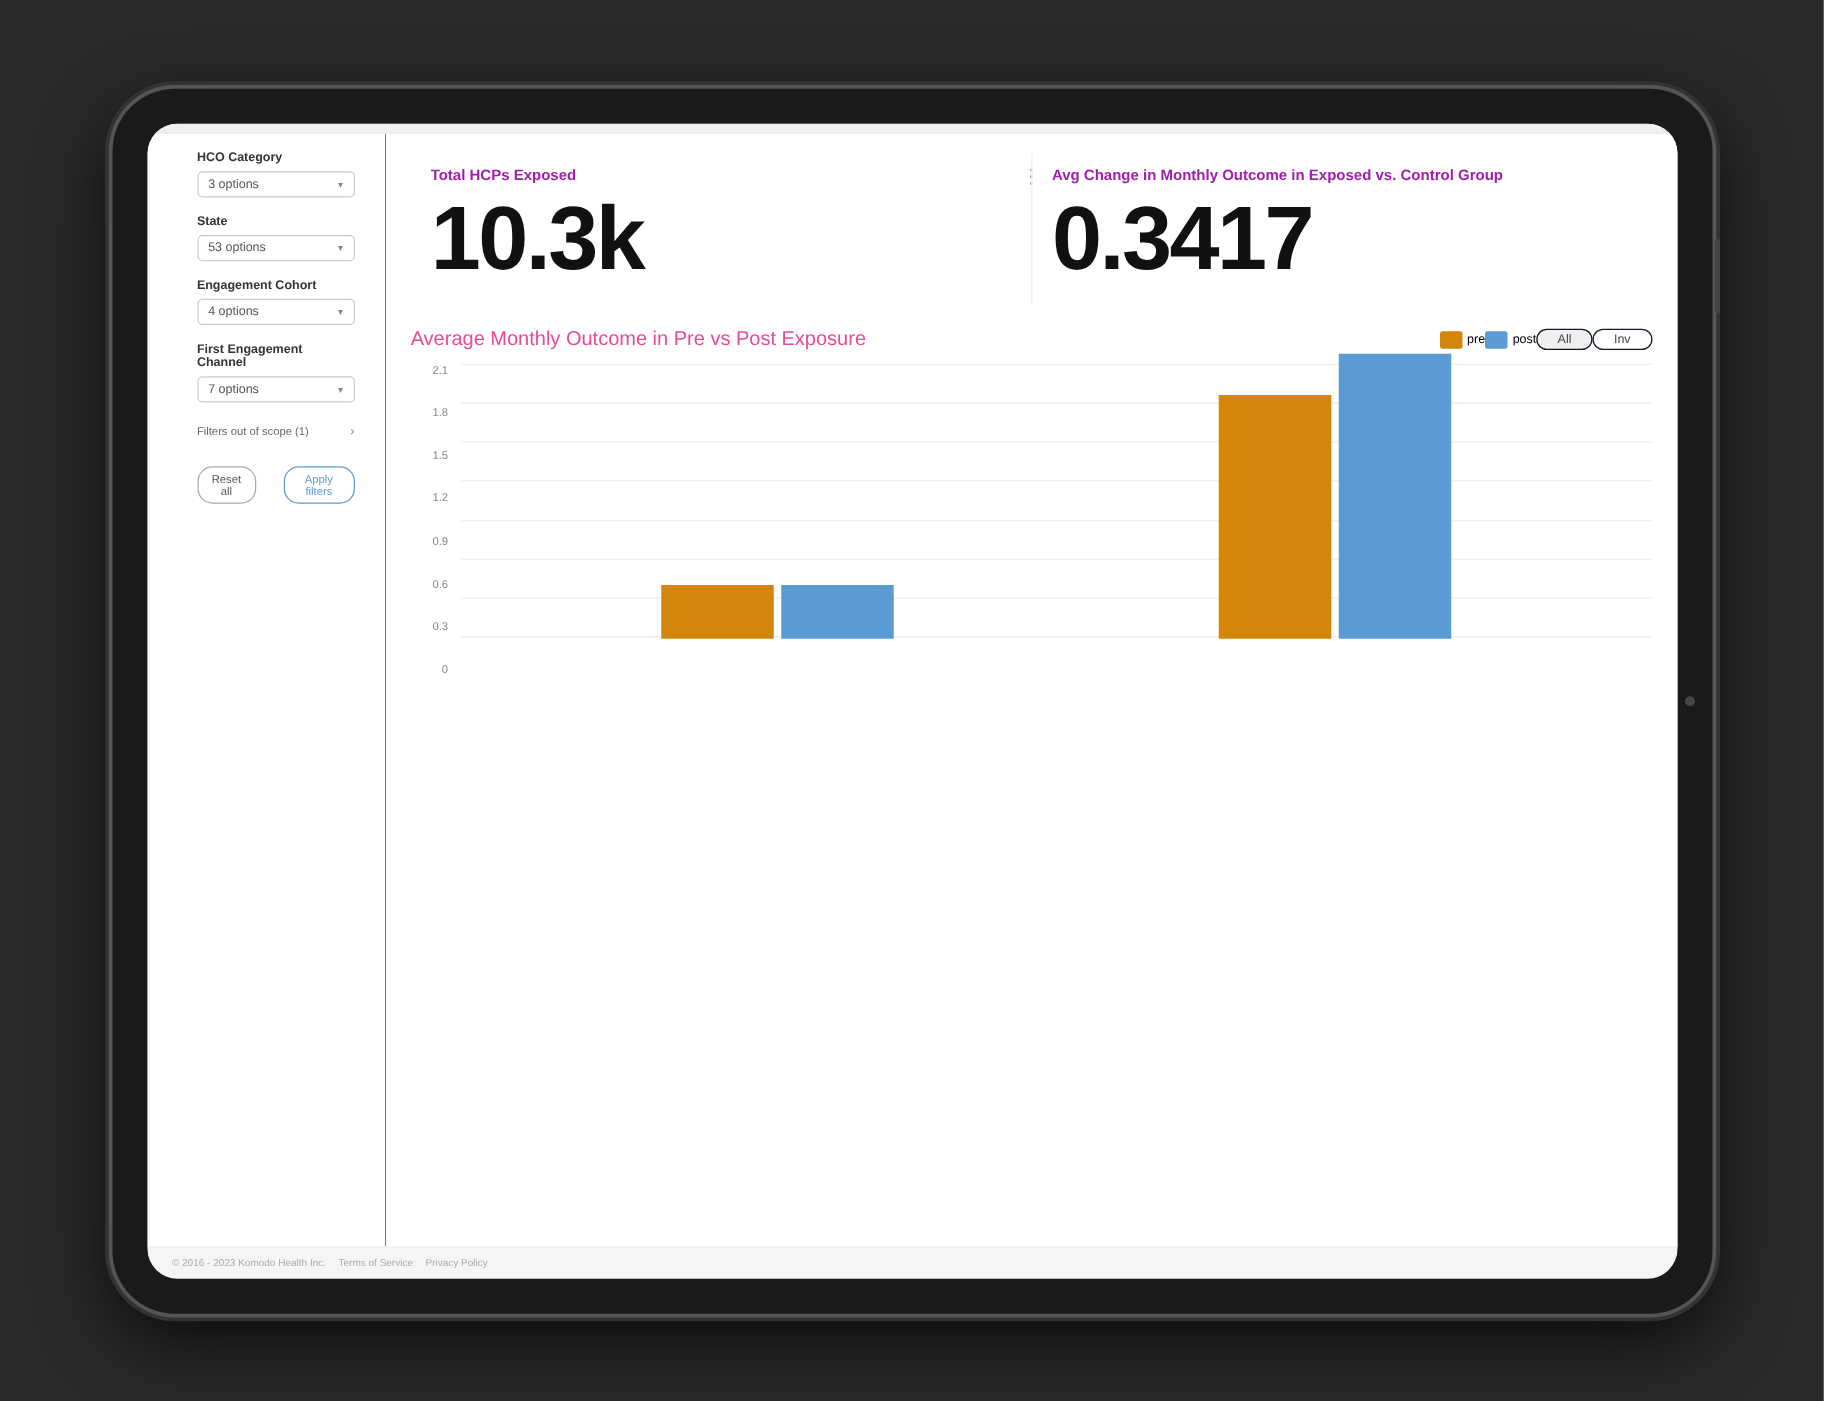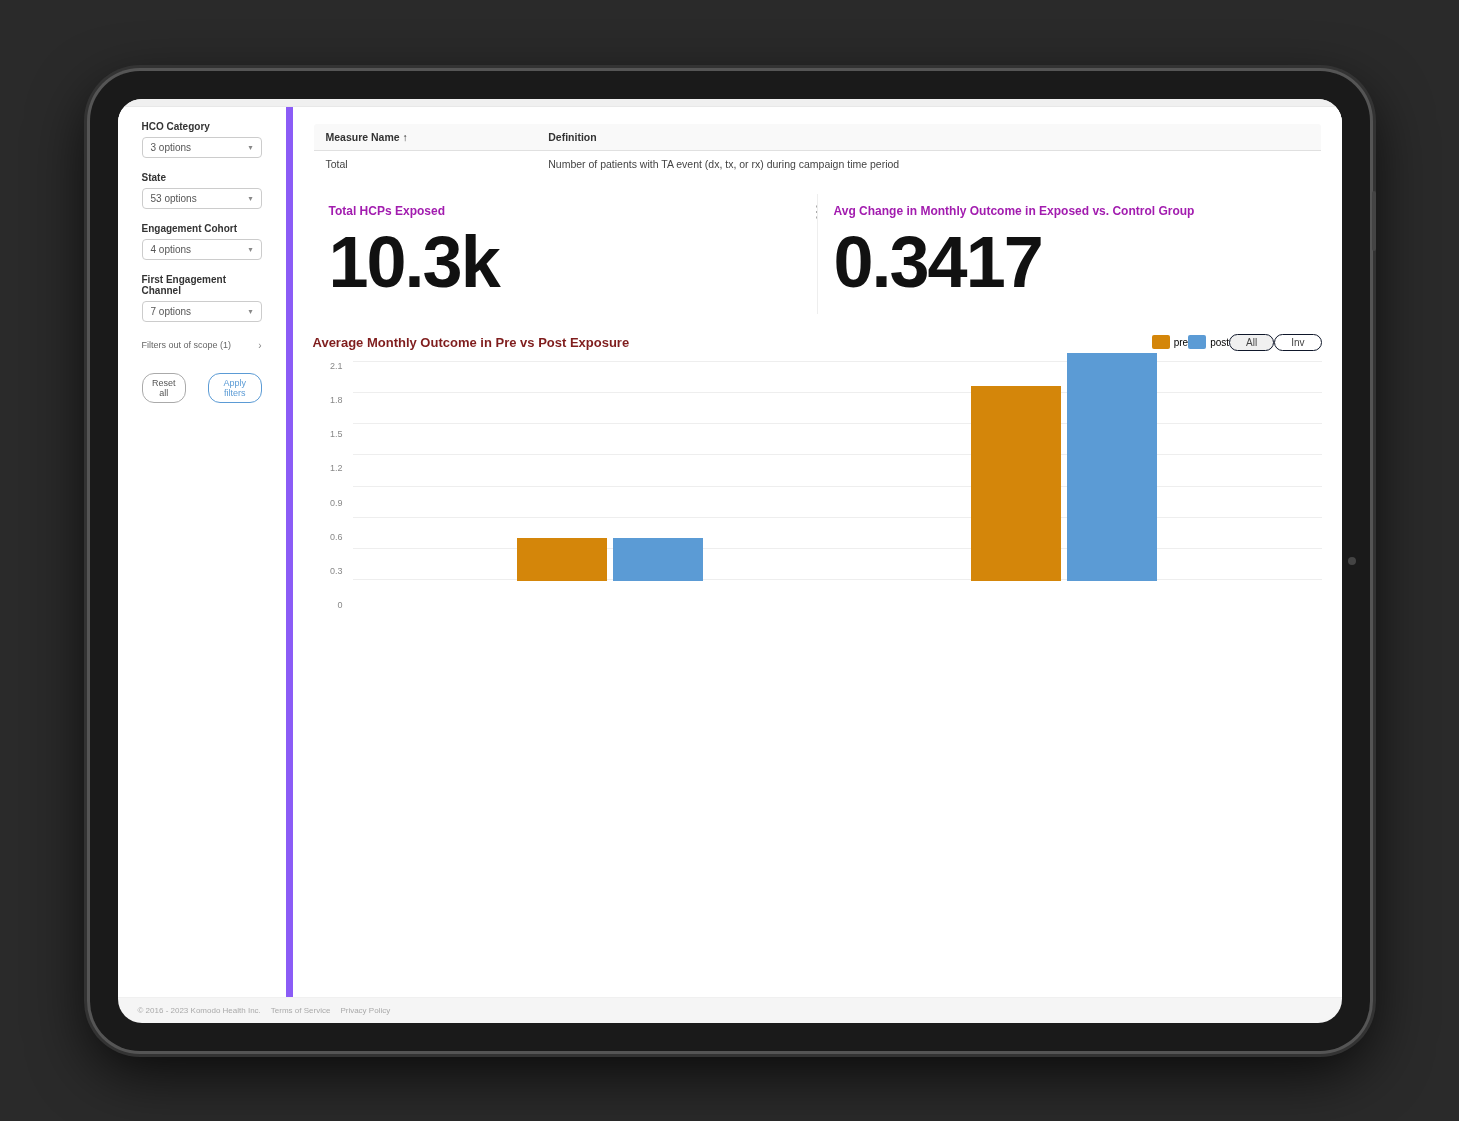--- a/index.html
+++ b/index.html
@@ -62,27 +62,28 @@
       flex: 1;
       overflow: hidden;
       background: white;
     }
 
     
     .sidebar {
       width: 175px;
       min-width: 175px;
       background: white;
-      border-right: 7px solid #8b5cf6;
+      border-right: 1px solid #8b5cf6;
       padding: 14px 24px;
       display: flex;
       flex-direction: column;
       gap: 14px;
       font-size: 11px;
       overflow-y: auto;
+      margin-left: 16px;
     }
 
     .filter-group label {
       display: block;
       font-size: 10px;
       font-weight: 600;
       color: #333;
       margin-bottom: 5px;
     }
 
@@ -231,23 +232,23 @@
     }
 
     .chart-header {
       display: flex;
       justify-content: space-between;
       align-items: center;
       margin-bottom: 10px;
     }
 
     .chart-title {
-      font-size: 13px;
-      font-weight: 700;
-      color: #7f1d1d;
+      font-size: 16px;
+      font-weight: 400;
+      color: #ec4899;
     }
 
     .chart-legend {
       display: flex;
       align-items: center;
       font-size: 10px;
     }
 
     .legend-item {
       display: flex;
@@ -436,34 +437,20 @@
 
         <div class="sidebar-buttons">
           <button class="btn-reset">Reset all</button>
           <button class="btn-apply">Apply filters</button>
         </div>
 
       </div>
 
       <div class="main-content">
 
-        <table class="measure-table">
-          <thead>
-            <tr>
-              <th>Measure Name ↑</th>
-              <th>Definition</th>
-            </tr>
-          </thead>
-          <tbody>
-            <tr>
-              <td>Total</td>
-              <td>Number of patients with TA event (dx, tx, or rx) during campaign time period</td>
-            </tr>
-          </tbody>
-        </table>
 
         <div class="metrics-section">
           <div class="three-dots">⋮</div>
 
           <div class="metric-card">
             <div class="metric-title">Total HCPs Exposed</div>
             <div class="metric-value">10.3k</div>
           </div>
 
           <div class="metric-card">

